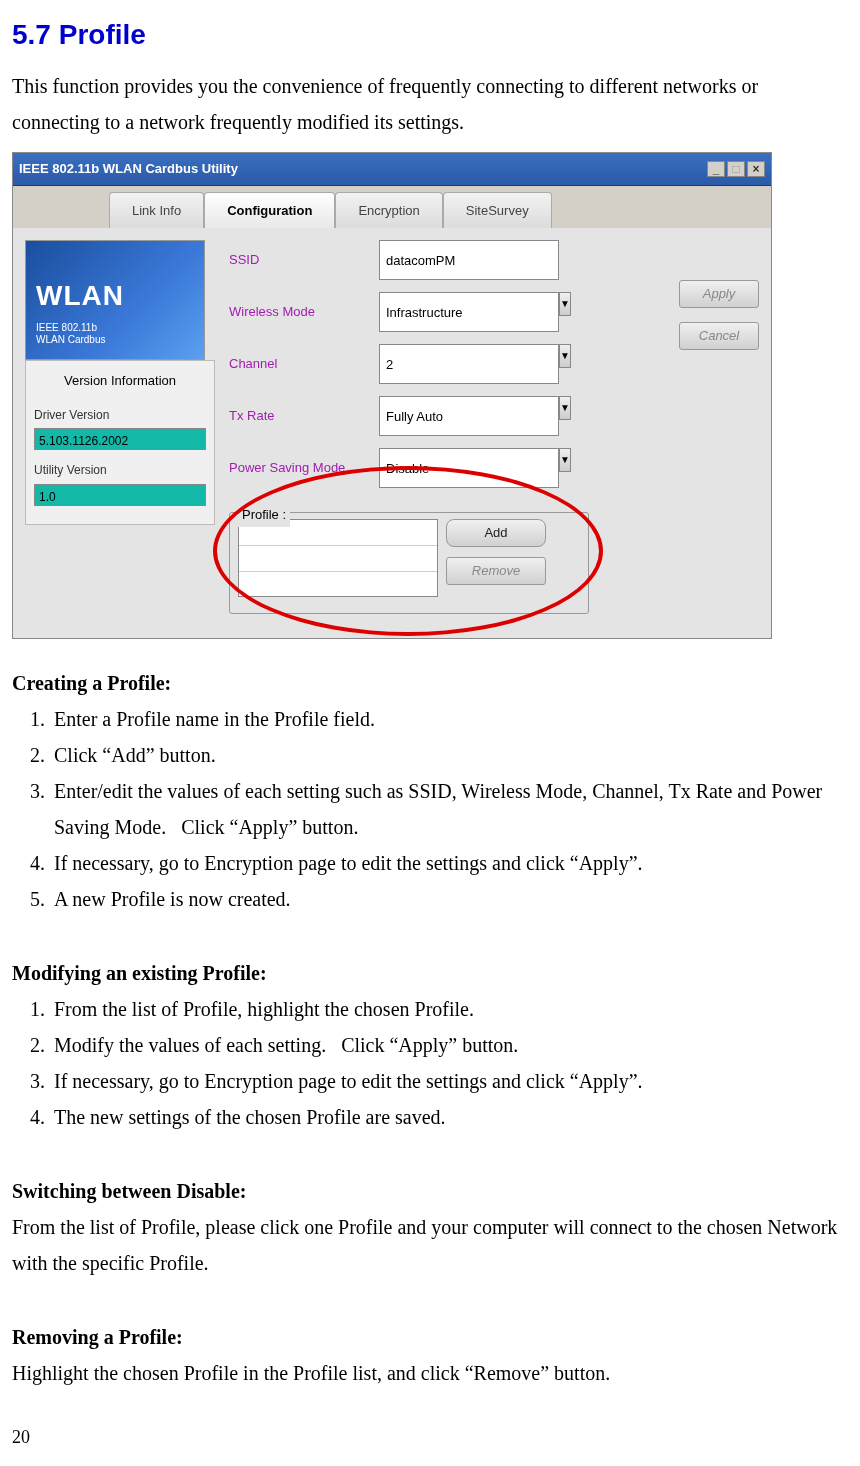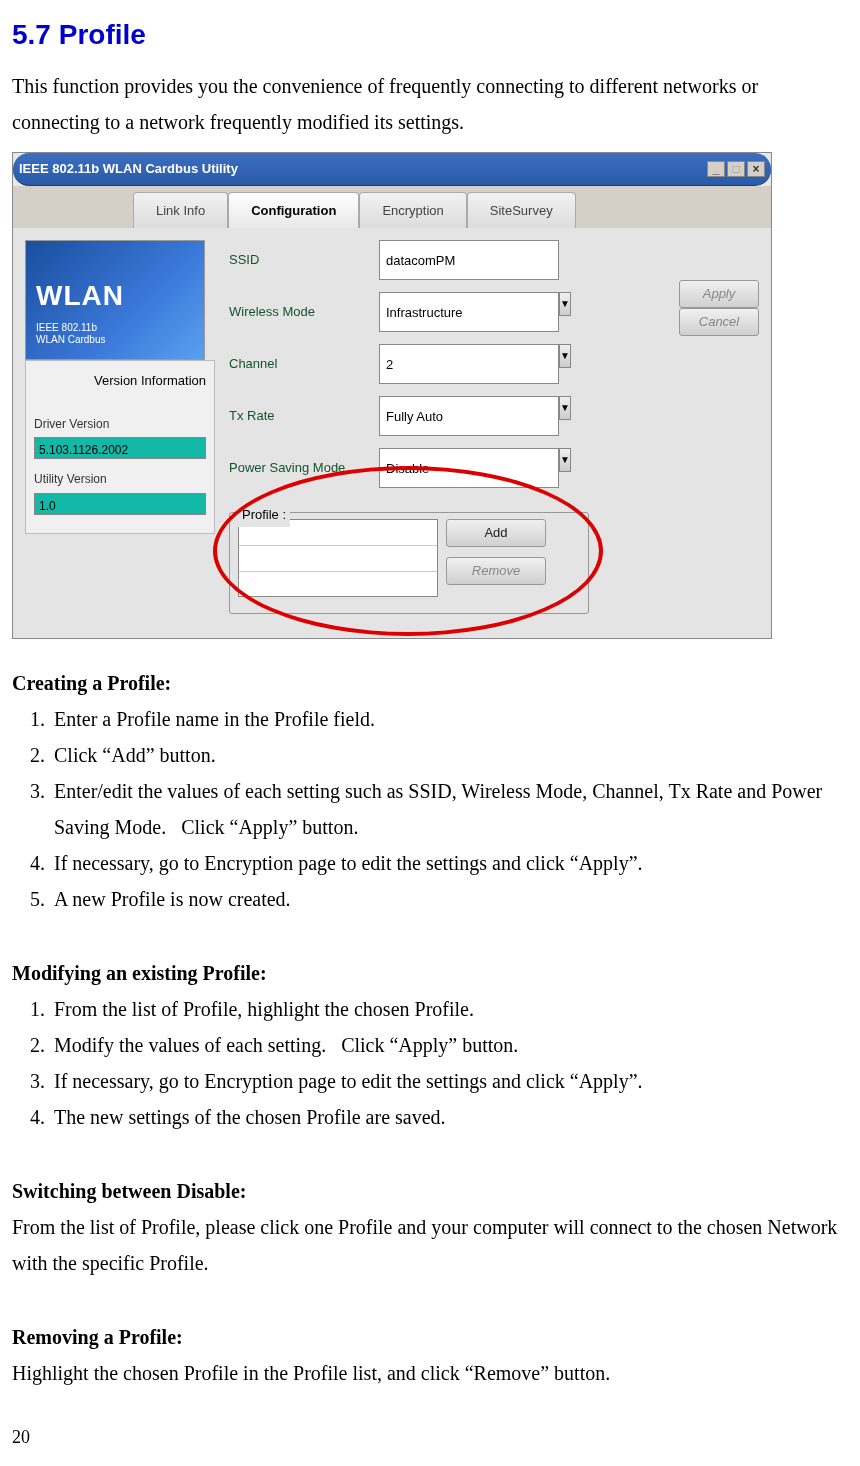--- a/index.html
+++ b/index.html
@@ -31,35 +31,34 @@
   }
   .titlebar {
     background: linear-gradient(to bottom, #3b6fc0, #2a5aa8);
     color: #fff;
     font-weight: bold;
     padding: 4px 6px;
     display: flex;
     justify-content: space-between;
     align-items: center;
     border-bottom: 1px solid #1a3a70;
-    border-radius: 16px;
   }
   .titlebar-controls { display: flex; gap: 2px; }
   .titlebar-btn {
     width: 18px; height: 16px;
     background: #d4d0c8;
     border: 1px solid #888;
     display: flex; align-items: center; justify-content: center;
     color: #333; font-size: 12px; line-height: 1;
   }
   .titlebar-btn.dim { color: #999; }
   .tabs-row {
     display: flex;
     background: #d4d0c8;
-    padding: 6px 4px 0 120px;
+    padding: 6px 4px 0 96px;
     gap: 0;
   }
   .tab {
     background: linear-gradient(to bottom, #f2f2f2, #dcdcdc);
     border: 1px solid #aaa;
     border-bottom: none;
     border-radius: 4px 4px 0 0;
     padding: 6px 22px;
     font-size: 13px;
     color: #444;
@@ -84,40 +83,40 @@
     padding: 30px 10px 10px 10px;
     margin-bottom: 0;
   }
   .wlan-big { font-size: 28px; font-weight: bold; letter-spacing: 1px; }
   .wlan-small { font-size: 10px; line-height: 1.2; }
   .version-panel {
     border: 1px solid #bbb;
     background: #f0f0f0;
     padding: 8px;
   }
-  .version-title { text-align: right; margin-bottom: 21px; font-size: 13px; }
+  .version-title { text-align: center; margin-bottom: 12px; font-size: 13px; }
   .ver-label { font-size: 12px; margin-bottom: 2px; color: #333; }
   .ver-field {
     border: 1px solid #888;
     background: #14b8a6;
     height: 22px;
     padding: 2px 4px;
     font-size: 12px;
     margin-bottom: 10px;
   }
   .form-col { flex: 1; position: relative; }
   .form-row {
     display: flex;
     align-items: center;
     margin-bottom: 12px;
   }
   .form-label {
     width: 150px;
     font-size: 13px;
-    color: #14532d;
+    color: #a21caf;
   }
   .text-input {
     width: 180px; height: 40px;
     border: 1px solid #888;
     background: #fff;
     padding: 2px 6px;
     font-size: 13px;
   }
   .select-wrap {
     display: flex;
@@ -126,36 +125,36 @@
   .select-wrap .text-input { flex: 1; }
   .dd-btn {
     width: 24px; height: 24px;
     background: linear-gradient(to bottom,#f0f0f0,#ccc);
     border: 1px solid #888;
     display:flex;align-items:center;justify-content:center;
     font-size: 10px;
   }
   .apply-col {
     width: 110px;
-    display: flex; flex-direction: column; 
+    display: flex; flex-direction: column; gap: 14px;
     padding-left: 30px;
     padding-top: 40px;
   }
   .win-btn {
     height: 28px;
     background: linear-gradient(to bottom,#f0f0f0,#d0d0d0);
     border: 1px solid #999;
     border-radius: 3px;
     font-size: 13px;
     text-align: center;
     line-height: 26px;
     font-style: italic;
     color: #888;
   }
-  .win-btn.enabled { color: #222; font-style: normal; }
+  .win-btn.enabled { color: #222; font-style: normal; border-radius: 8px; }
   .profile-field {
     border: 1px solid #999;
     border-radius: 3px;
     padding: 6px 8px 16px 8px;
     margin-top: 12px;
     position: relative;
     width: 360px;
   }
   .profile-legend {
     position: absolute; top: -10px; left: 8px;

